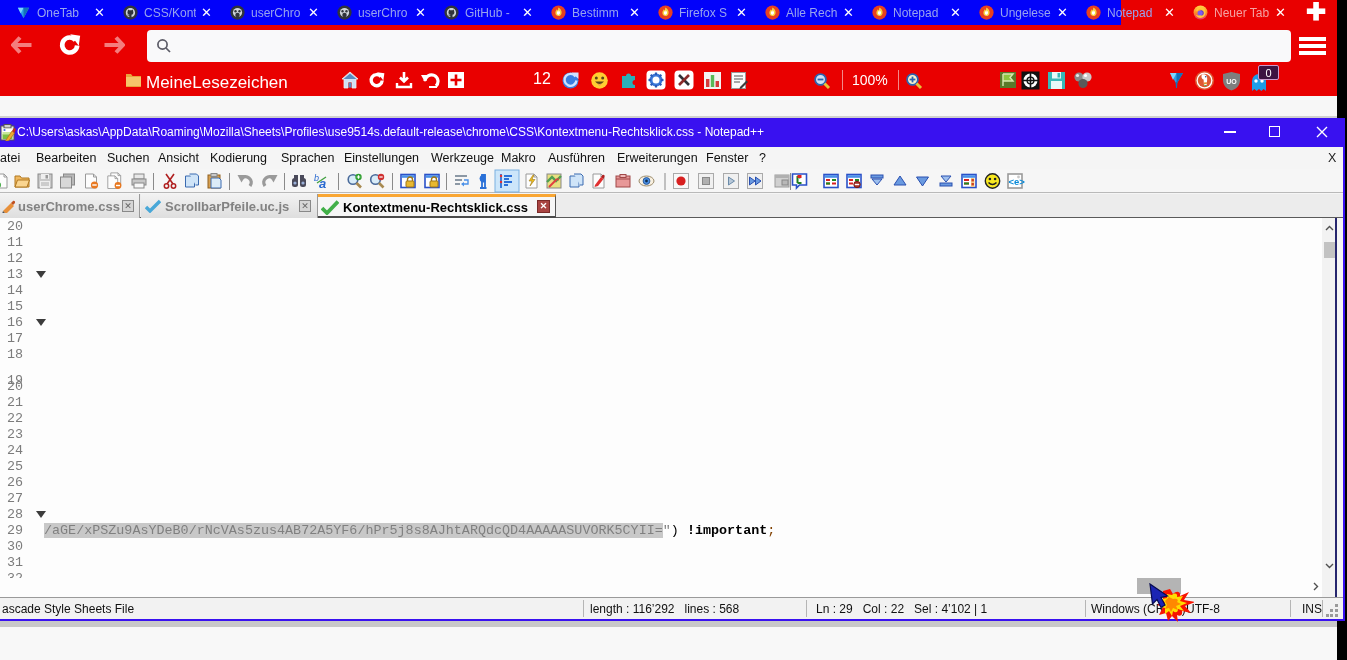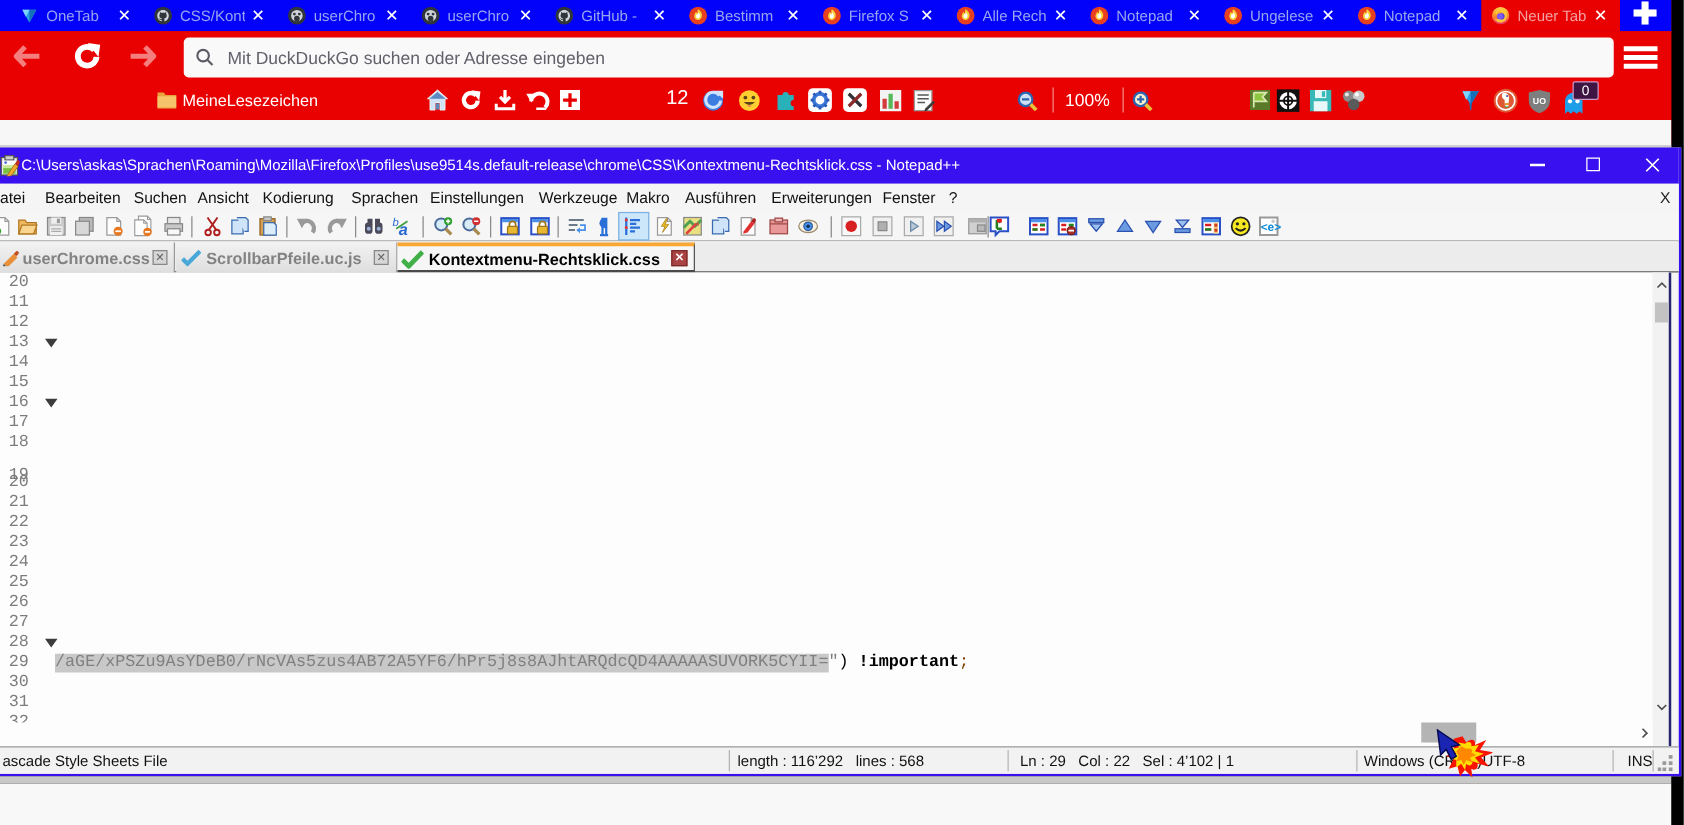--- a/index.html
+++ b/index.html
@@ -2,21 +2,21 @@
 <html><head>
 <meta charset="utf-8">
 <style>
   * { margin:0; padding:0; box-sizing:border-box; }
   html,body { width:1347px; height:660px; overflow:hidden; }
   body { font-family:"Liberation Sans", sans-serif; background:#000; position:relative; }
   .abs { position:absolute; }
 
   
   #ff { left:0; top:0; width:1337px; height:116px; background:#e90000; }
-  #fftabs { left:0; top:0; width:1337px; height:25px; background:#0202fa; }
+  #fftabs { left:0; top:0; width:1121px; height:25px; background:#0202fa; }
   .fftab { position:absolute; top:0; height:25px; display:flex; align-items:center; color:#98a4ee; font-size:12px; }
   .fftab .ttl { white-space:nowrap; overflow:hidden; margin-left:6px; }
   .fftab .fx { color:#fff; font-size:13px; margin-left:5px; font-weight:400; }
   .favi { width:15px; height:15px; flex:0 0 15px; margin-left:8px; }
   #newtabbtn { position:absolute; top:0; left:1296px; width:40px; height:25px; color:#fff; font-size:24px; text-align:center; line-height:24px; font-weight:bold; }
   #ffnav { left:0; top:25px; width:1337px; height:39px; background:#e90000; }
   #urlbar { left:147px; top:30px; width:1144px; height:32px; background:#f9f9fa; border-radius:4px; display:flex; align-items:center; }
   #urlbar .ph { color:#61616a; font-size:14px; margin-left:10px; }
   #ffbm { left:0; top:64px; width:1337px; height:32px; background:#e90000; color:#fff; }
   #ffstrip { left:0; top:96px; width:1337px; height:22px; background:#f7f7f7; border-bottom:2px solid #cfcfcf; }
@@ -177,28 +177,27 @@
       </svg>
     <div class="abs" style="left:1299px;top:12px;width:27px;height:4px;background:#fff"></div>
     <div class="abs" style="left:1299px;top:19px;width:27px;height:4px;background:#fff"></div>
     <div class="abs" style="left:1299px;top:26px;width:27px;height:4px;background:#fff"></div>
   </div>
   <div id="urlbar" class="abs">
     <svg width="16" height="16" viewBox="0 0 16 16" style="margin-left:9px">
         <circle cx="6.5" cy="6.5" r="4.6" fill="none" stroke="#5b5b66" stroke-width="1.7"></circle>
         <line x1="10" y1="10" x2="14" y2="14" stroke="#5b5b66" stroke-width="1.7"></line>
       </svg>
-    <span class="ph">Mit DuckDuckGo suchen oder Adresse eingeben</span>
   </div>
   <div id="ffbm" class="abs">
     <svg class="abs" style="left:125px;top:8px" width="17" height="15" viewBox="0 0 17 15">
         <path d="M1 2 h5 l1.5 2 H16 v11 H1 Z" fill="#e8a33d"></path>
         <path d="M1 5 H16 V14 H1 Z" fill="#f6c46a"></path>
       </svg>
-    <span class="abs" style="left:146px;top:9px;font-size:13px;color:#fff;">MeineLesezeichen</span>
+    <span class="abs" style="left:146px;top:9px;font-size:17px;color:#fff;">MeineLesezeichen</span>
     <svg class="abs" style="left:341px;top:7px" width="18" height="18" viewBox="0 0 18 18">
         <path d="M9 1 L17 8 L15 8 L15 17 L11 17 L11 11 L7 11 L7 17 L3 17 L3 8 L1 8 Z" fill="#cfe2f6" stroke="#eee" stroke-width="0.8"></path>
         <path d="M9 2.5 L15.5 8 L2.5 8 Z" fill="#5a8ac0"></path>
         <rect x="7.6" y="11.6" width="2.8" height="5" fill="#5a8ac0"></rect>
       </svg>
     <svg class="abs" style="left:368px;top:8px" width="17" height="17" viewBox="0 0 23 23">
         <path d="M 17.5 6.2 A 7.5 7.5 0 1 0 19.2 11.5" stroke="#ffffff" stroke-width="4.6" fill="none"></path>
         <path d="M11.5 1 L21.5 1 L21.5 11 Z" fill="#ffffff" transform="rotate(8 16.5 6)"></path>
       </svg>
     <svg class="abs" style="left:395px;top:7px" width="18" height="18" viewBox="0 0 18 18">
@@ -336,21 +335,21 @@
       <rect x="2.5" y="8" width="10" height="2.5" fill="#c8e89a"></rect>
       <circle cx="4.5" cy="6" r="1.1" fill="#4a6ae0"></circle>
       <path d="M6 16 L12 7 L14.5 9 L9 16.5 L5.5 17.5 Z" fill="#f0a830" stroke="#b07010" stroke-width="0.7"></path>
       <path d="M12 7 L13.5 4.5 C14.5 3 16.5 5 15.5 6.5 L14.5 9 Z" fill="#c03020"></path>
     </svg>
     <div class="abs" style="left:1224px;top:13px;width:12px;height:2px;background:#fff"></div>
     <div class="abs" style="left:1269px;top:8px;width:11px;height:11px;border:1.5px solid #fff"></div>
     <svg class="abs" style="left:1316px;top:8px" width="12" height="12" viewBox="0 0 12 12">
         <path d="M1 1 L11 11 M11 1 L1 11" stroke="#fff" stroke-width="1.4"></path>
       </svg>
-    <span class="txt">C:\Users\askas\Sprachen\Roaming\Mozilla\Firefox\Profiles\use9514s.default-release\chrome\CSS\Kontextmenu-Rechtsklick.css - Notepad++</span>
+    <span class="txt">C:\Users\askas\AppData\Roaming\Mozilla\Sheets\Profiles\use9514s.default-release\chrome\CSS\Kontextmenu-Rechtsklick.css - Notepad++</span>
     </div>
   <div id="menubar" class="abs">
     <span style="left:-9px">Datei</span>
     <span style="left:36px">Bearbeiten</span>
     <span style="left:107px">Suchen</span>
     <span style="left:158px">Ansicht</span>
     <span style="left:210px">Kodierung</span>
     <span style="left:281px">Sprachen</span>
     <span style="left:344px">Einstellungen</span>
     <span style="left:431px">Werkzeuge</span>

